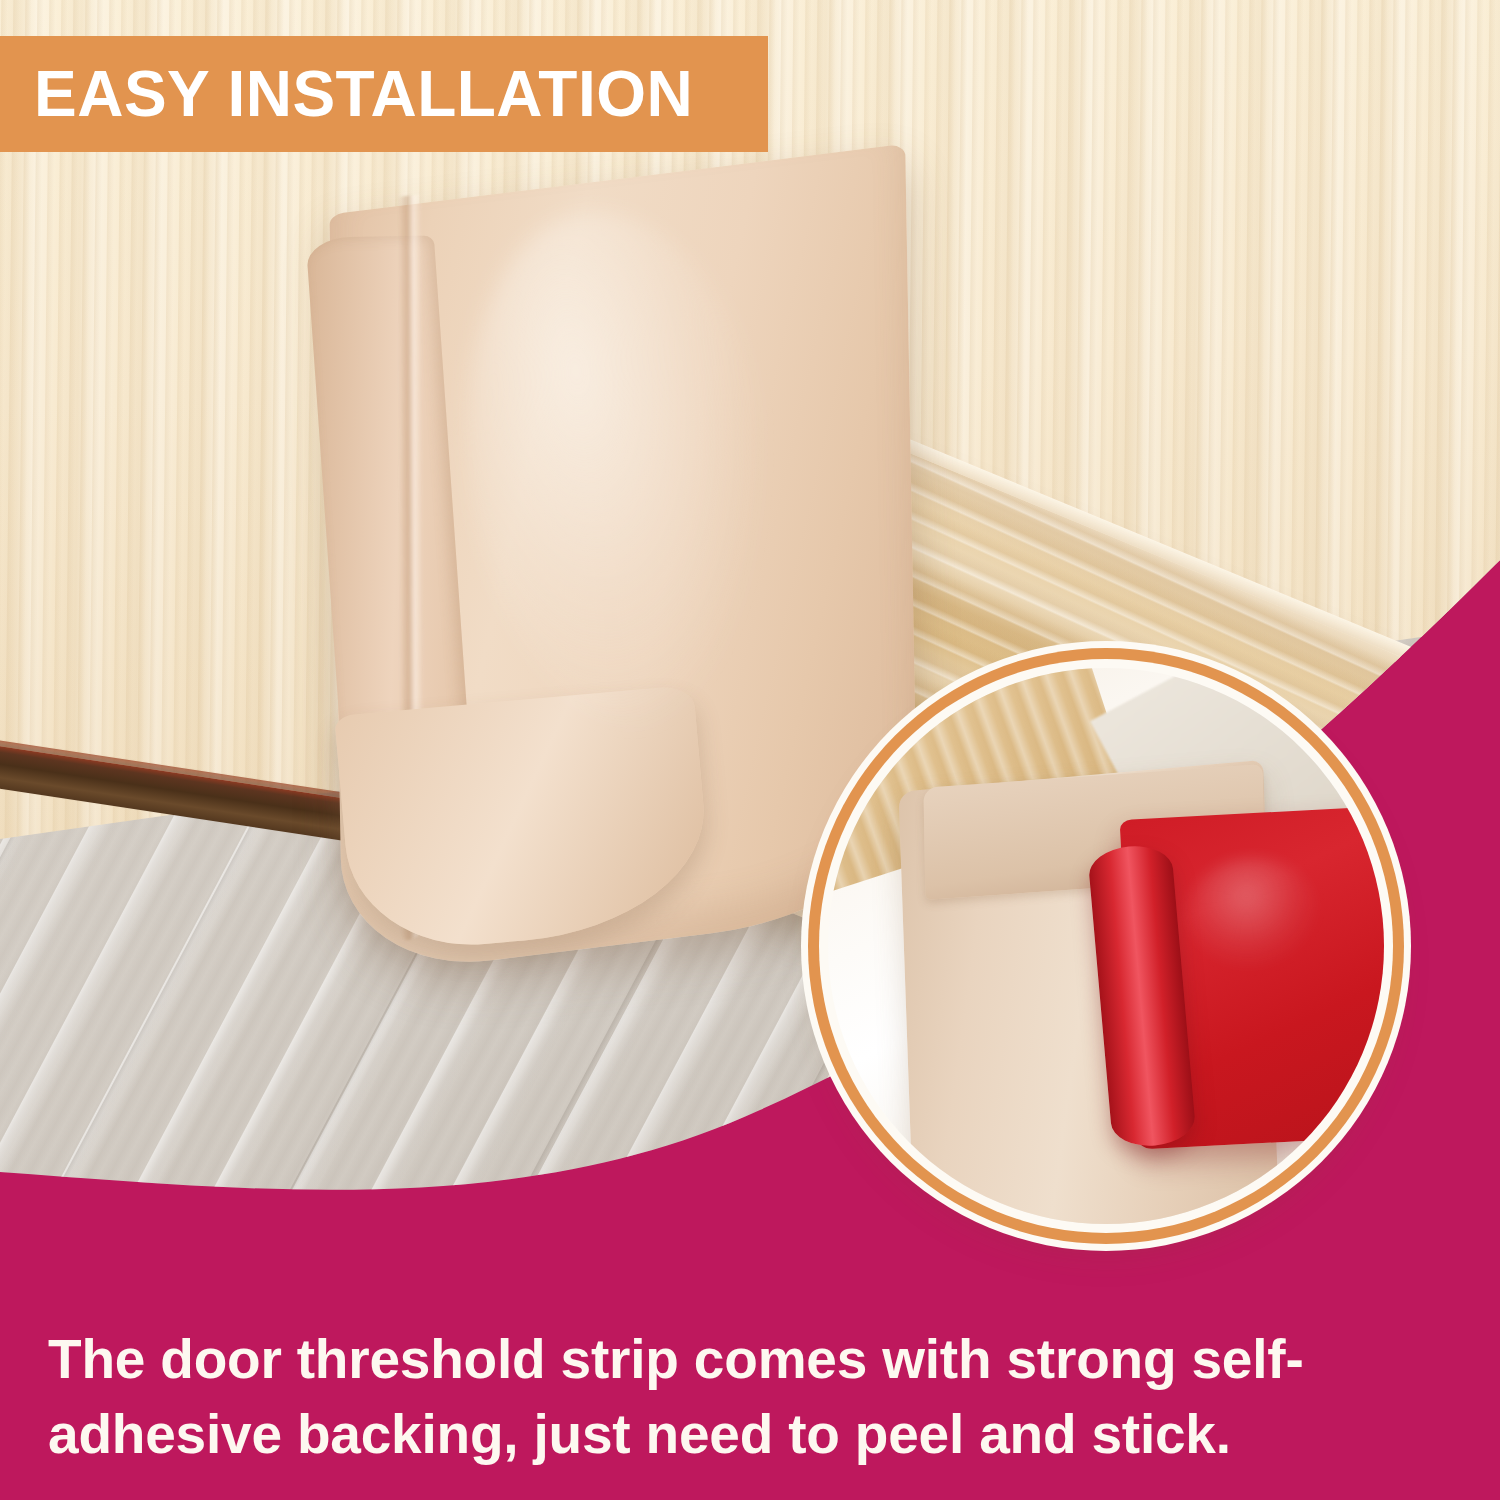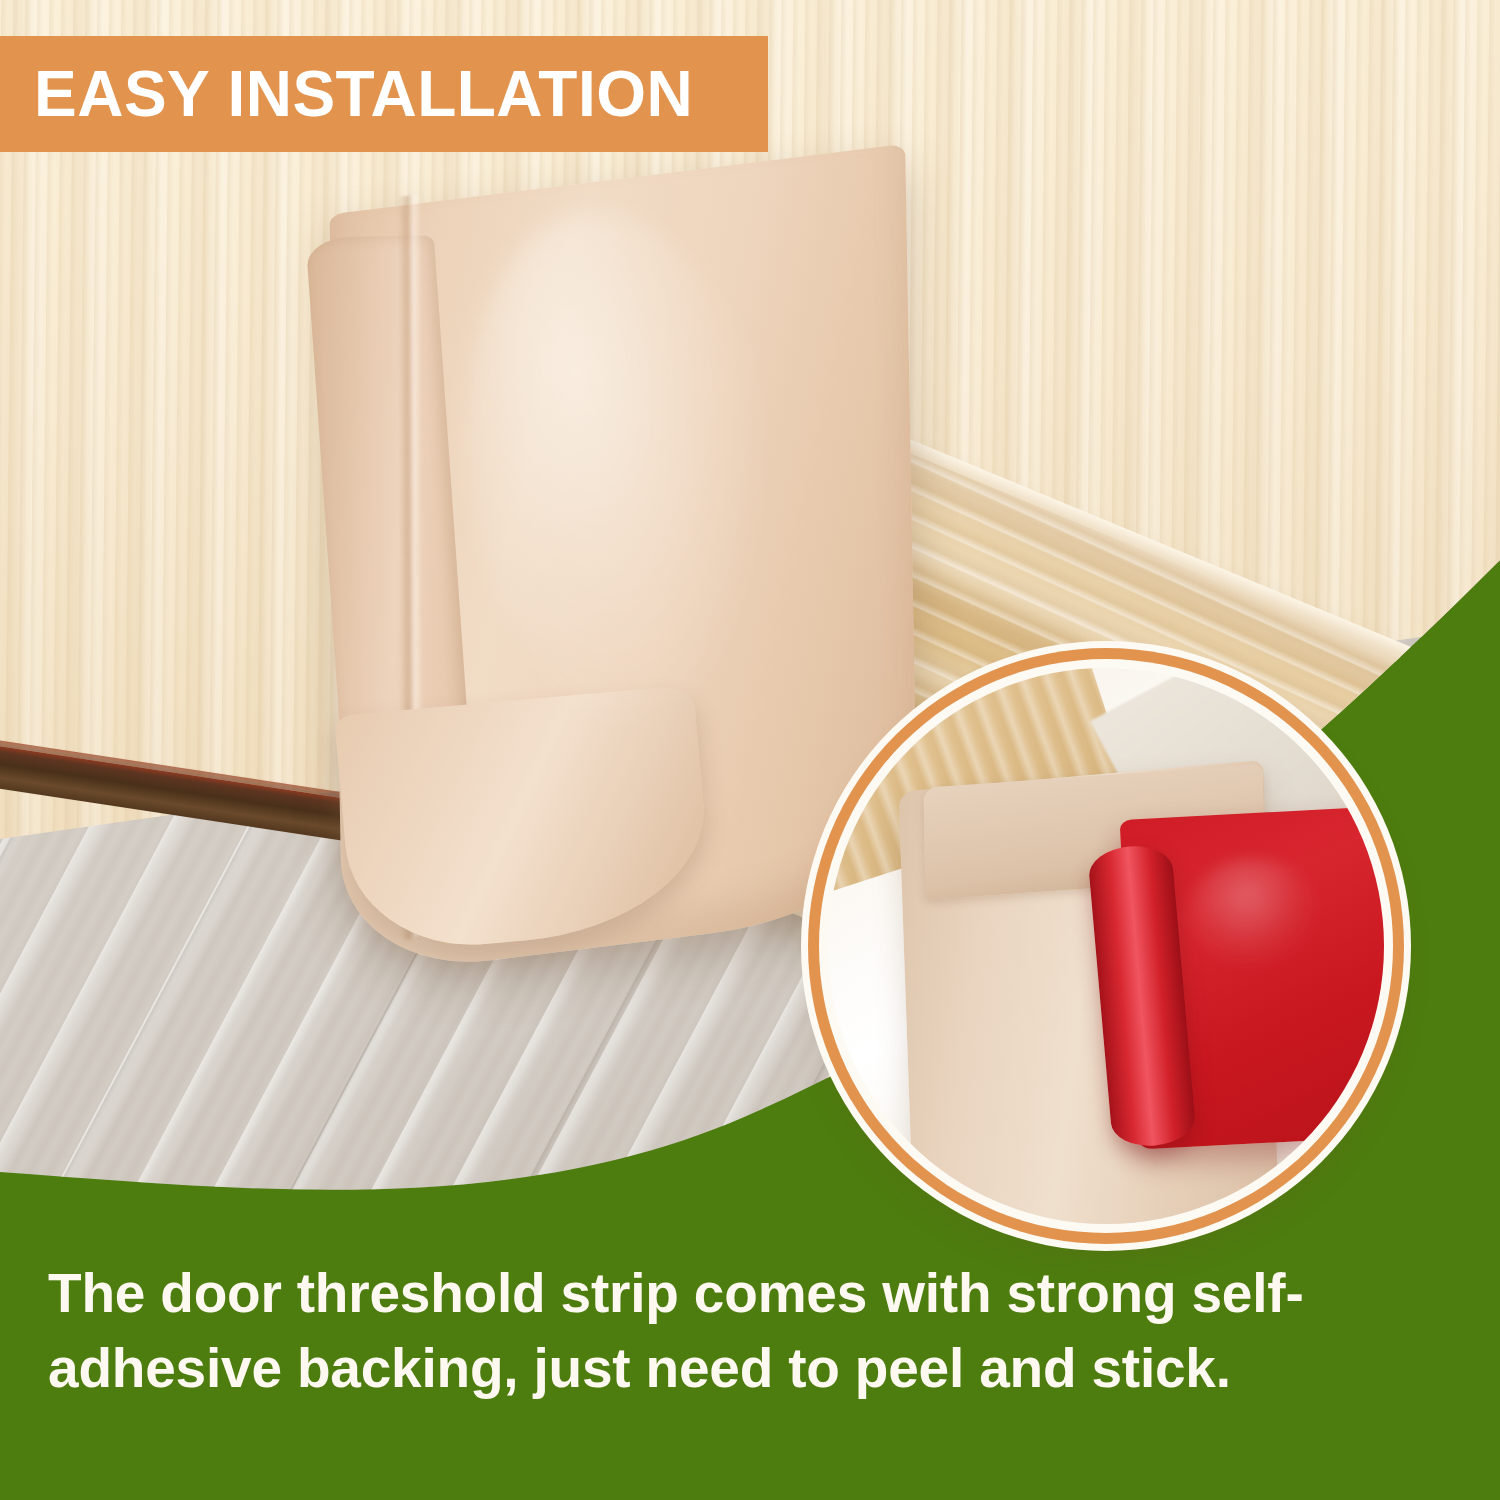--- a/index.html
+++ b/index.html
@@ -10,21 +10,21 @@
   }
   body {
     font-family: "Liberation Sans", "DejaVu Sans", sans-serif;
   }
 
   .poster {
     position: relative;
     width: 1500px;
     height: 1500px;
     overflow: hidden;
-    background: #4d7c0f; 
+    background: #be185d; 
   }
 
   
   .photo-plate {
     position: absolute;
     left: 0;
     top: 0;
     width: 1500px;
     height: 1245px;
     overflow: hidden;
@@ -384,21 +384,21 @@
       rgba(255,255,255,0.26) 0%,
       rgba(255,255,255,0.06) 50%,
       rgba(255,255,255,0) 75%);
     filter: blur(7px);
   }
 
   
   .caption {
     position: absolute;
     left: 48px;
-    top: 1256px;
+    top: 1322px;
     width: 1410px;
     z-index: 40;
   }
   .caption p {
     margin: 0;
     color: #fdf8f0;
     font-size: 55px;
     line-height: 1.36;
     font-weight: 700;
     letter-spacing: -0.2px;

